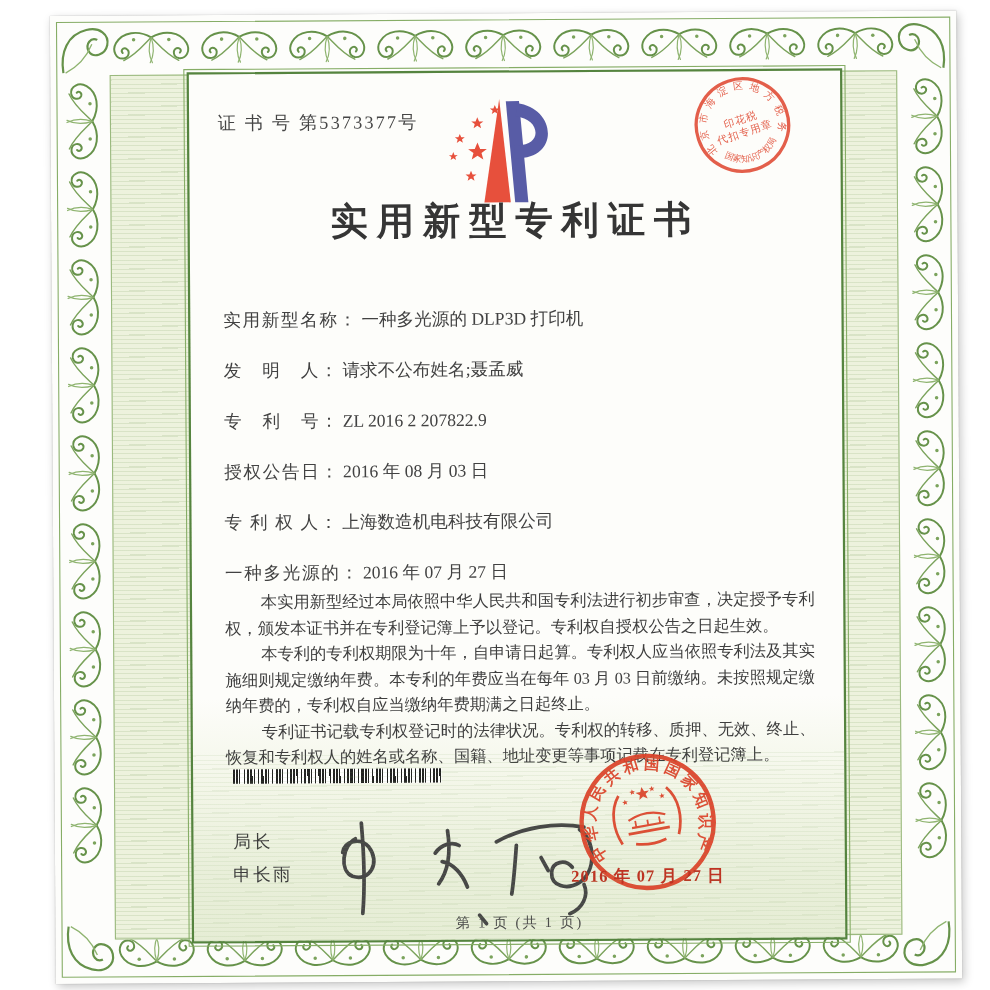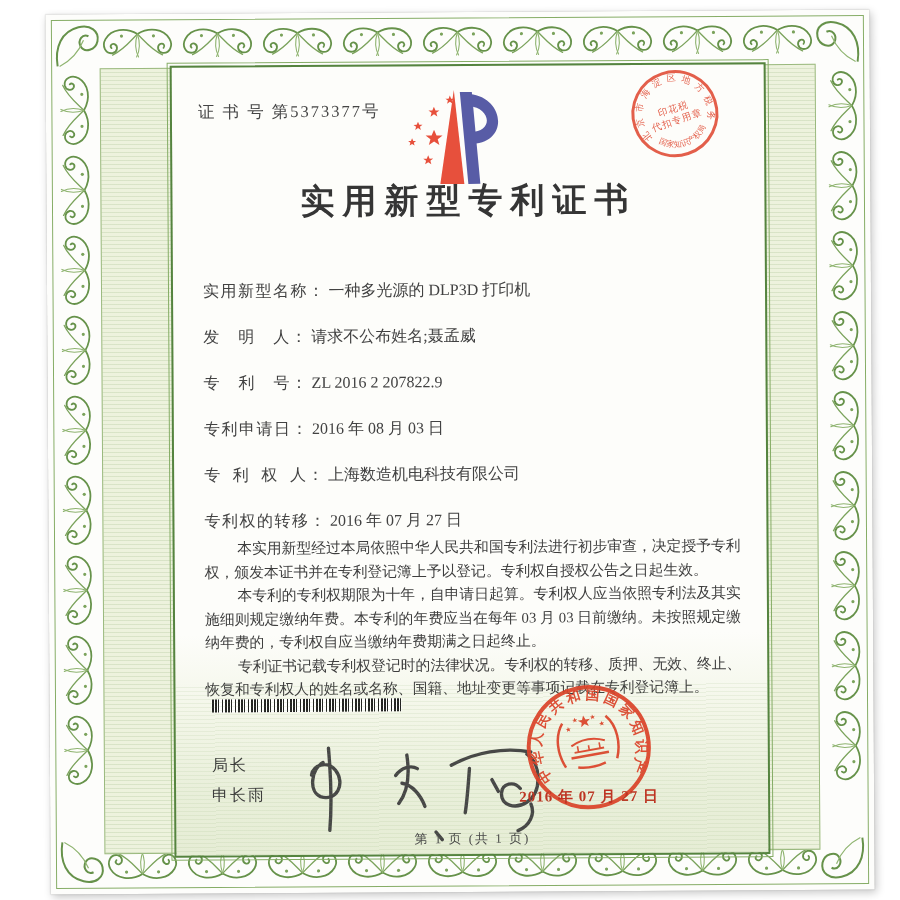--- a/index.html
+++ b/index.html
@@ -16,21 +16,21 @@
            border:2px solid #55843f;outline:1px solid #86ad66;outline-offset:2px;}
   .content::after{content:"";position:absolute;left:0;right:0;bottom:0;height:170px;pointer-events:none;
            background:repeating-linear-gradient(0deg,rgba(120,160,90,0.10) 0 1px,rgba(0,0,0,0) 1px 4px);}
   .certno{position:absolute;left:26px;top:34px;font-size:16.5px;letter-spacing:2px;color:#454545;}
   .logo{position:absolute;left:232px;top:20px;width:100px;height:104px;}
   .taxstamp{position:absolute;left:448px;top:-6px;width:110px;height:110px;opacity:0.88;}
   .title{position:absolute;left:0;width:100%;top:112px;margin:0;text-align:center;
          font-size:34px;font-weight:600;letter-spacing:8px;color:#353535;}
   .fields{position:absolute;left:30px;top:214px;right:24px;}
   .frow{height:46px;font-size:16px;color:#424242;}
-  .flabel{letter-spacing:1.5px;font-family:Liberation Mono, monospace;}
+  .flabel{letter-spacing:1.5px;}
   .fvalue{margin-left:3px;}
   .paras{position:absolute;left:30px;right:26px;top:470px;font-size:14.8px;line-height:23.5px;
          text-align:justify;color:#3e3e3e;}
   .paras p{margin:0;text-indent:2.2em;}
   .barcode{position:absolute;left:36px;top:632px;width:190px;height:13px;
            background:repeating-linear-gradient(90deg,#222 0 2px,#fff 2px 3px,#222 3px 5px,#fff 5px 6px,#222 6px 7px,#fff 7px 10px,#222 10px 11px,#fff 11px 13px);}
   .signer{position:absolute;left:36px;top:688px;font-size:16px;color:#3c3c3c;letter-spacing:2px;}
   .signer .name{margin-top:9px;}
   .signature{position:absolute;left:108px;top:648px;width:290px;height:140px;transform:rotate(-2deg);}
   .seal{position:absolute;left:349px;top:618px;width:128px;height:128px;opacity:0.93;}
@@ -148,23 +148,23 @@
           <text class="stampTxt" x="0" y="10" font-size="9.5" letter-spacing="1" text-anchor="middle" fill="#e04a33">代扣专用章</text>
         </g>
       </svg>
 
       <h1 class="title">实用新型专利证书</h1>
 
       <div class="fields">
         <div class="frow"><span class="flabel">实用新型名称：</span><span class="fvalue">一种多光源的 DLP3D 打印机</span></div>
         <div class="frow"><span class="flabel">发　明　人：</span><span class="fvalue">请求不公布姓名;聂孟威</span></div>
         <div class="frow"><span class="flabel">专　利　号：</span><span class="fvalue">ZL 2016 2 207822.9</span></div>
-        <div class="frow"><span class="flabel">专利申请日：</span><span class="fvalue">2016 年 08 月 03 日</span></div>
+        <div class="frow"><span class="flabel">授权公告日：</span><span class="fvalue">2016 年 08 月 03 日</span></div>
         <div class="frow"><span class="flabel">专 利 权 人：</span><span class="fvalue">上海数造机电科技有限公司</span></div>
-        <div class="frow"><span class="flabel">专利权的转移：</span><span class="fvalue">2016 年 07 月 27 日</span></div>
+        <div class="frow"><span class="flabel">一种多光源的：</span><span class="fvalue">2016 年 07 月 27 日</span></div>
       </div>
 
       <div class="paras">
         <p>本实用新型经过本局依照中华人民共和国专利法进行初步审查，决定授予专利权，颁发本证书并在专利登记簿上予以登记。专利权自授权公告之日起生效。</p>
         <p>本专利的专利权期限为十年，自申请日起算。专利权人应当依照专利法及其实施细则规定缴纳年费。本专利的年费应当在每年 03 月 03 日前缴纳。未按照规定缴纳年费的，专利权自应当缴纳年费期满之日起终止。</p>
         <p>专利证书记载专利权登记时的法律状况。专利权的转移、质押、无效、终止、恢复和专利权人的姓名或名称、国籍、地址变更等事项记载在专利登记簿上。</p>
       </div>
 
       <div class="barcode"></div>
 

